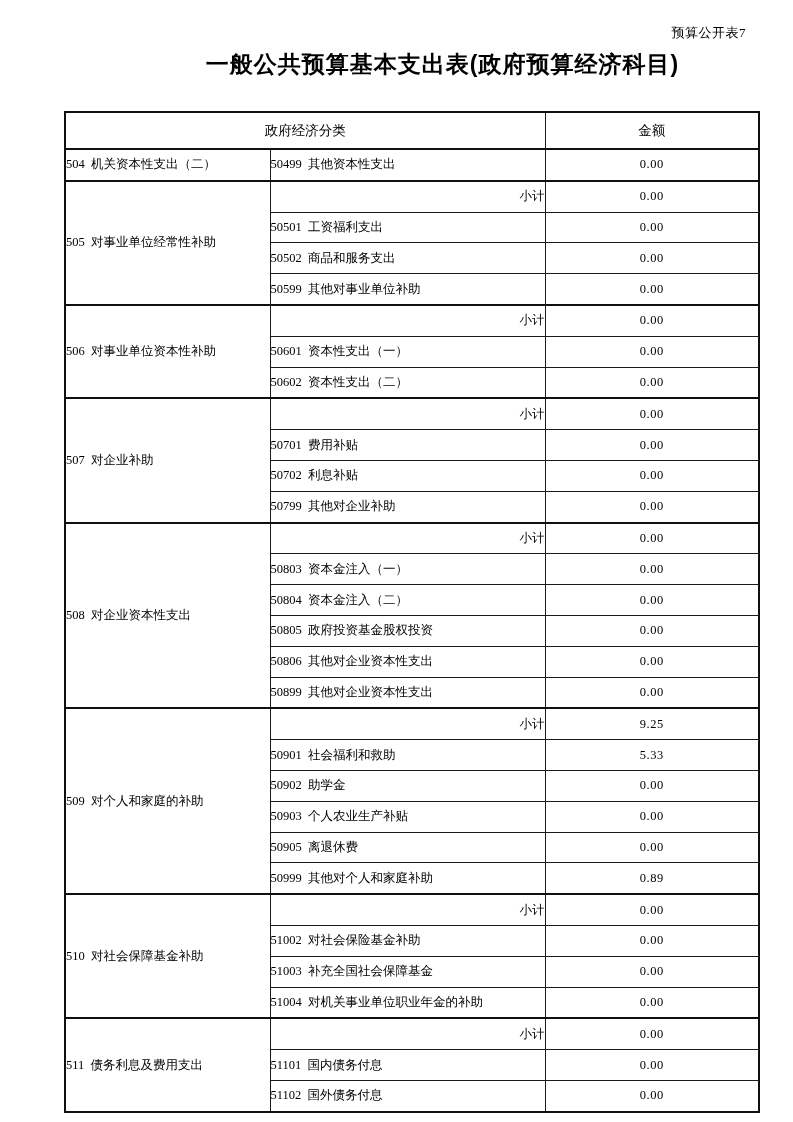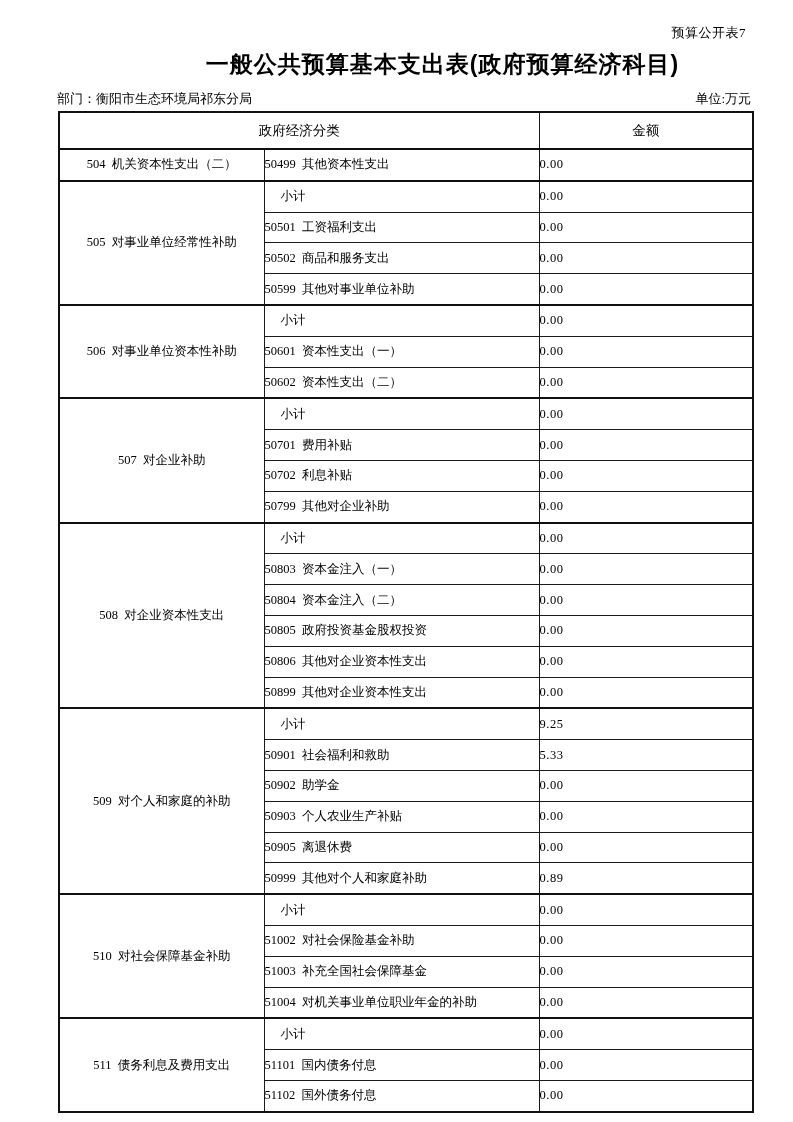--- a/index.html
+++ b/index.html
@@ -36,21 +36,21 @@
     top: 90px;
     left: 57px;
     right: 42px;
     display: flex;
     justify-content: space-between;
     font-size: 13px;
   }
   table.budget {
     position: absolute;
     top: 111px;
-    left: 58px;
+    left: 64px;
     width: 694px;
     border-collapse: collapse;
     table-layout: fixed;
     border: 2px solid #101010;
   }
   table.budget th, table.budget td {
     border: 1px solid #1a1a1a;
     font-weight: normal;
     overflow: hidden;
     white-space: nowrap;
@@ -60,38 +60,34 @@
     font-size: 13.5px;
     text-align: center;
     border-bottom: 2px solid #101010;
   }
   table.budget td {
     height: 29.8px;
     padding: 0;
     font-size: 12.5px;
   }
   tr.group-start td { border-top: 2px solid #101010; }
-  td.cat-cell  { padding-left: 5px; text-align: center; }
+  td.cat-cell  { padding-left: 5px; text-align: left; }
   td.item-cell { padding-left: 5px; text-align: left; }
-  td.item-cell.subtotal { text-align: left; padding-left: 16px; }
-  td.amt-cell  { text-align: left; padding-right: 7px; letter-spacing: 0.5px; }
+  td.item-cell.subtotal { text-align: right; padding-left: 7px; }
+  td.amt-cell  { text-align: center; padding-right: 7px; letter-spacing: 0.5px; }
 </style>
 </head>
 <body>
 
 <div class="page">
 
   <div class="corner-label">预算公开表7</div>
 
   <div class="page-title">一般公共预算基本支出表(政府预算经济科目)</div>
 
-  <div class="meta-row">
-    <span>部门：衡阳市生态环境局祁东分局</span>
-    <span>单位:万元</span>
-  </div>
 
   <table class="budget">
     <colgroup>
       <col style="width:205px">
       <col style="width:275px">
       <col style="width:214px">
     </colgroup>
     <thead>
       <tr>
         <th colspan="2">政府经济分类</th>

